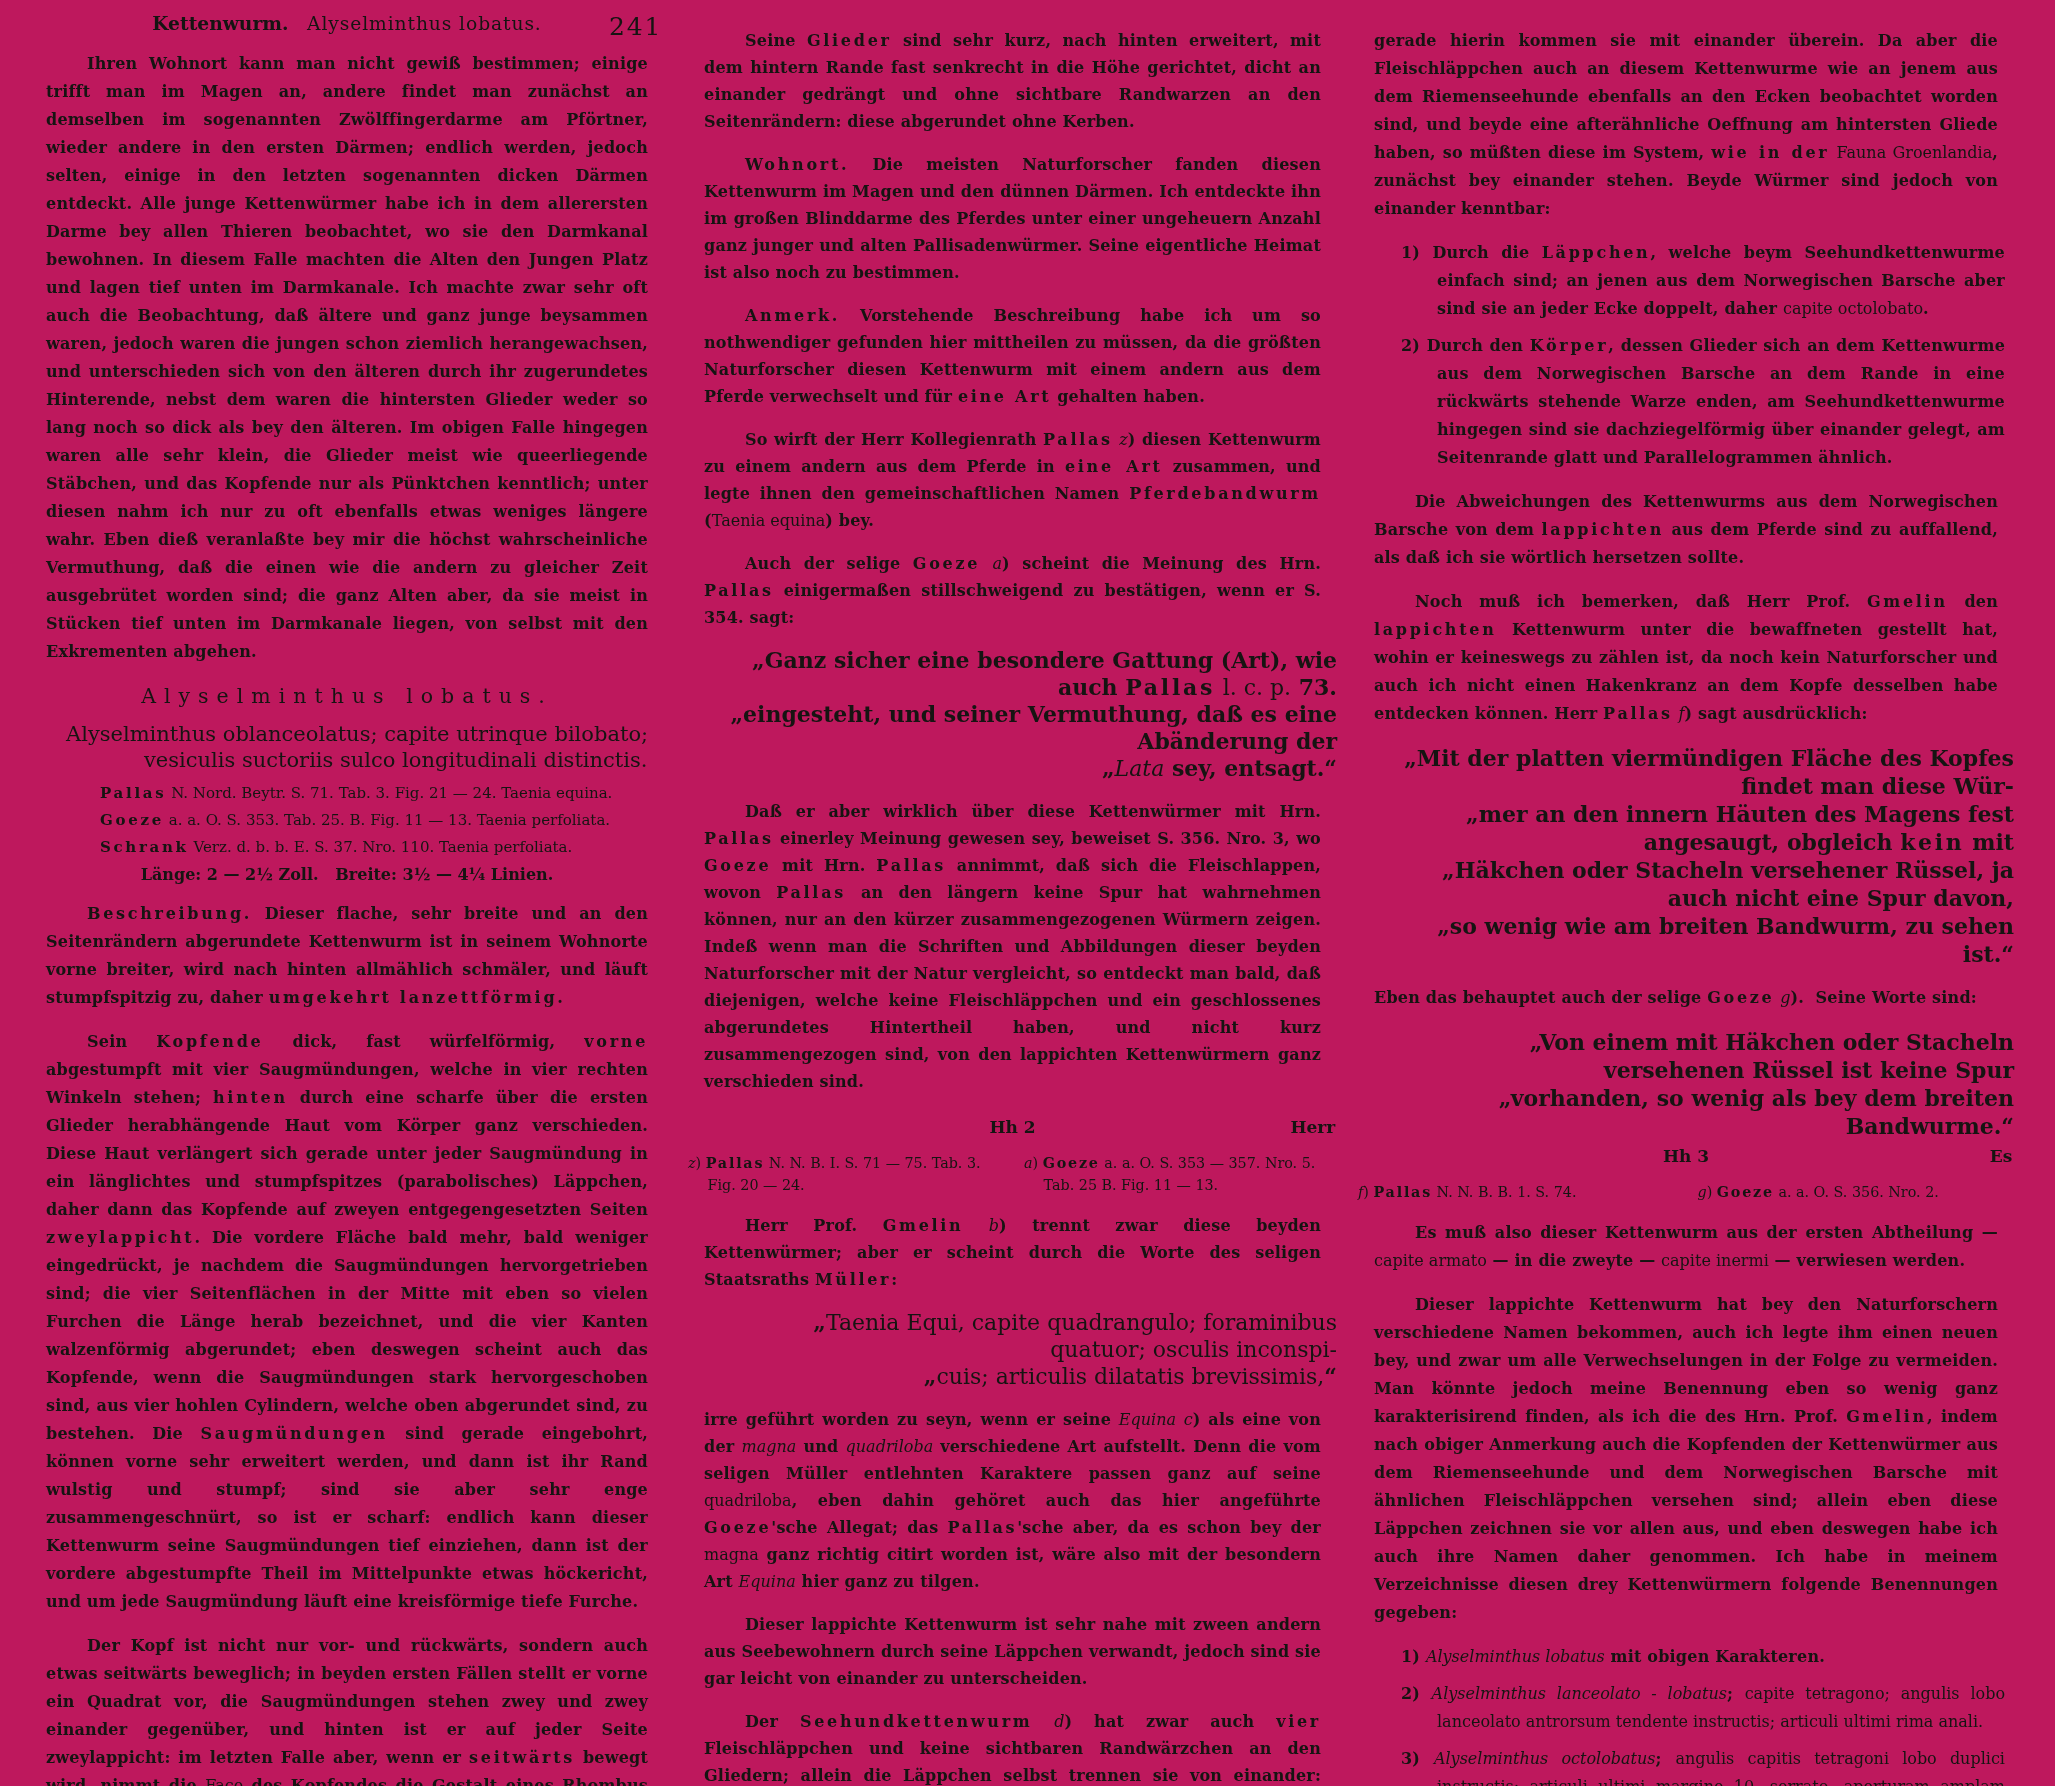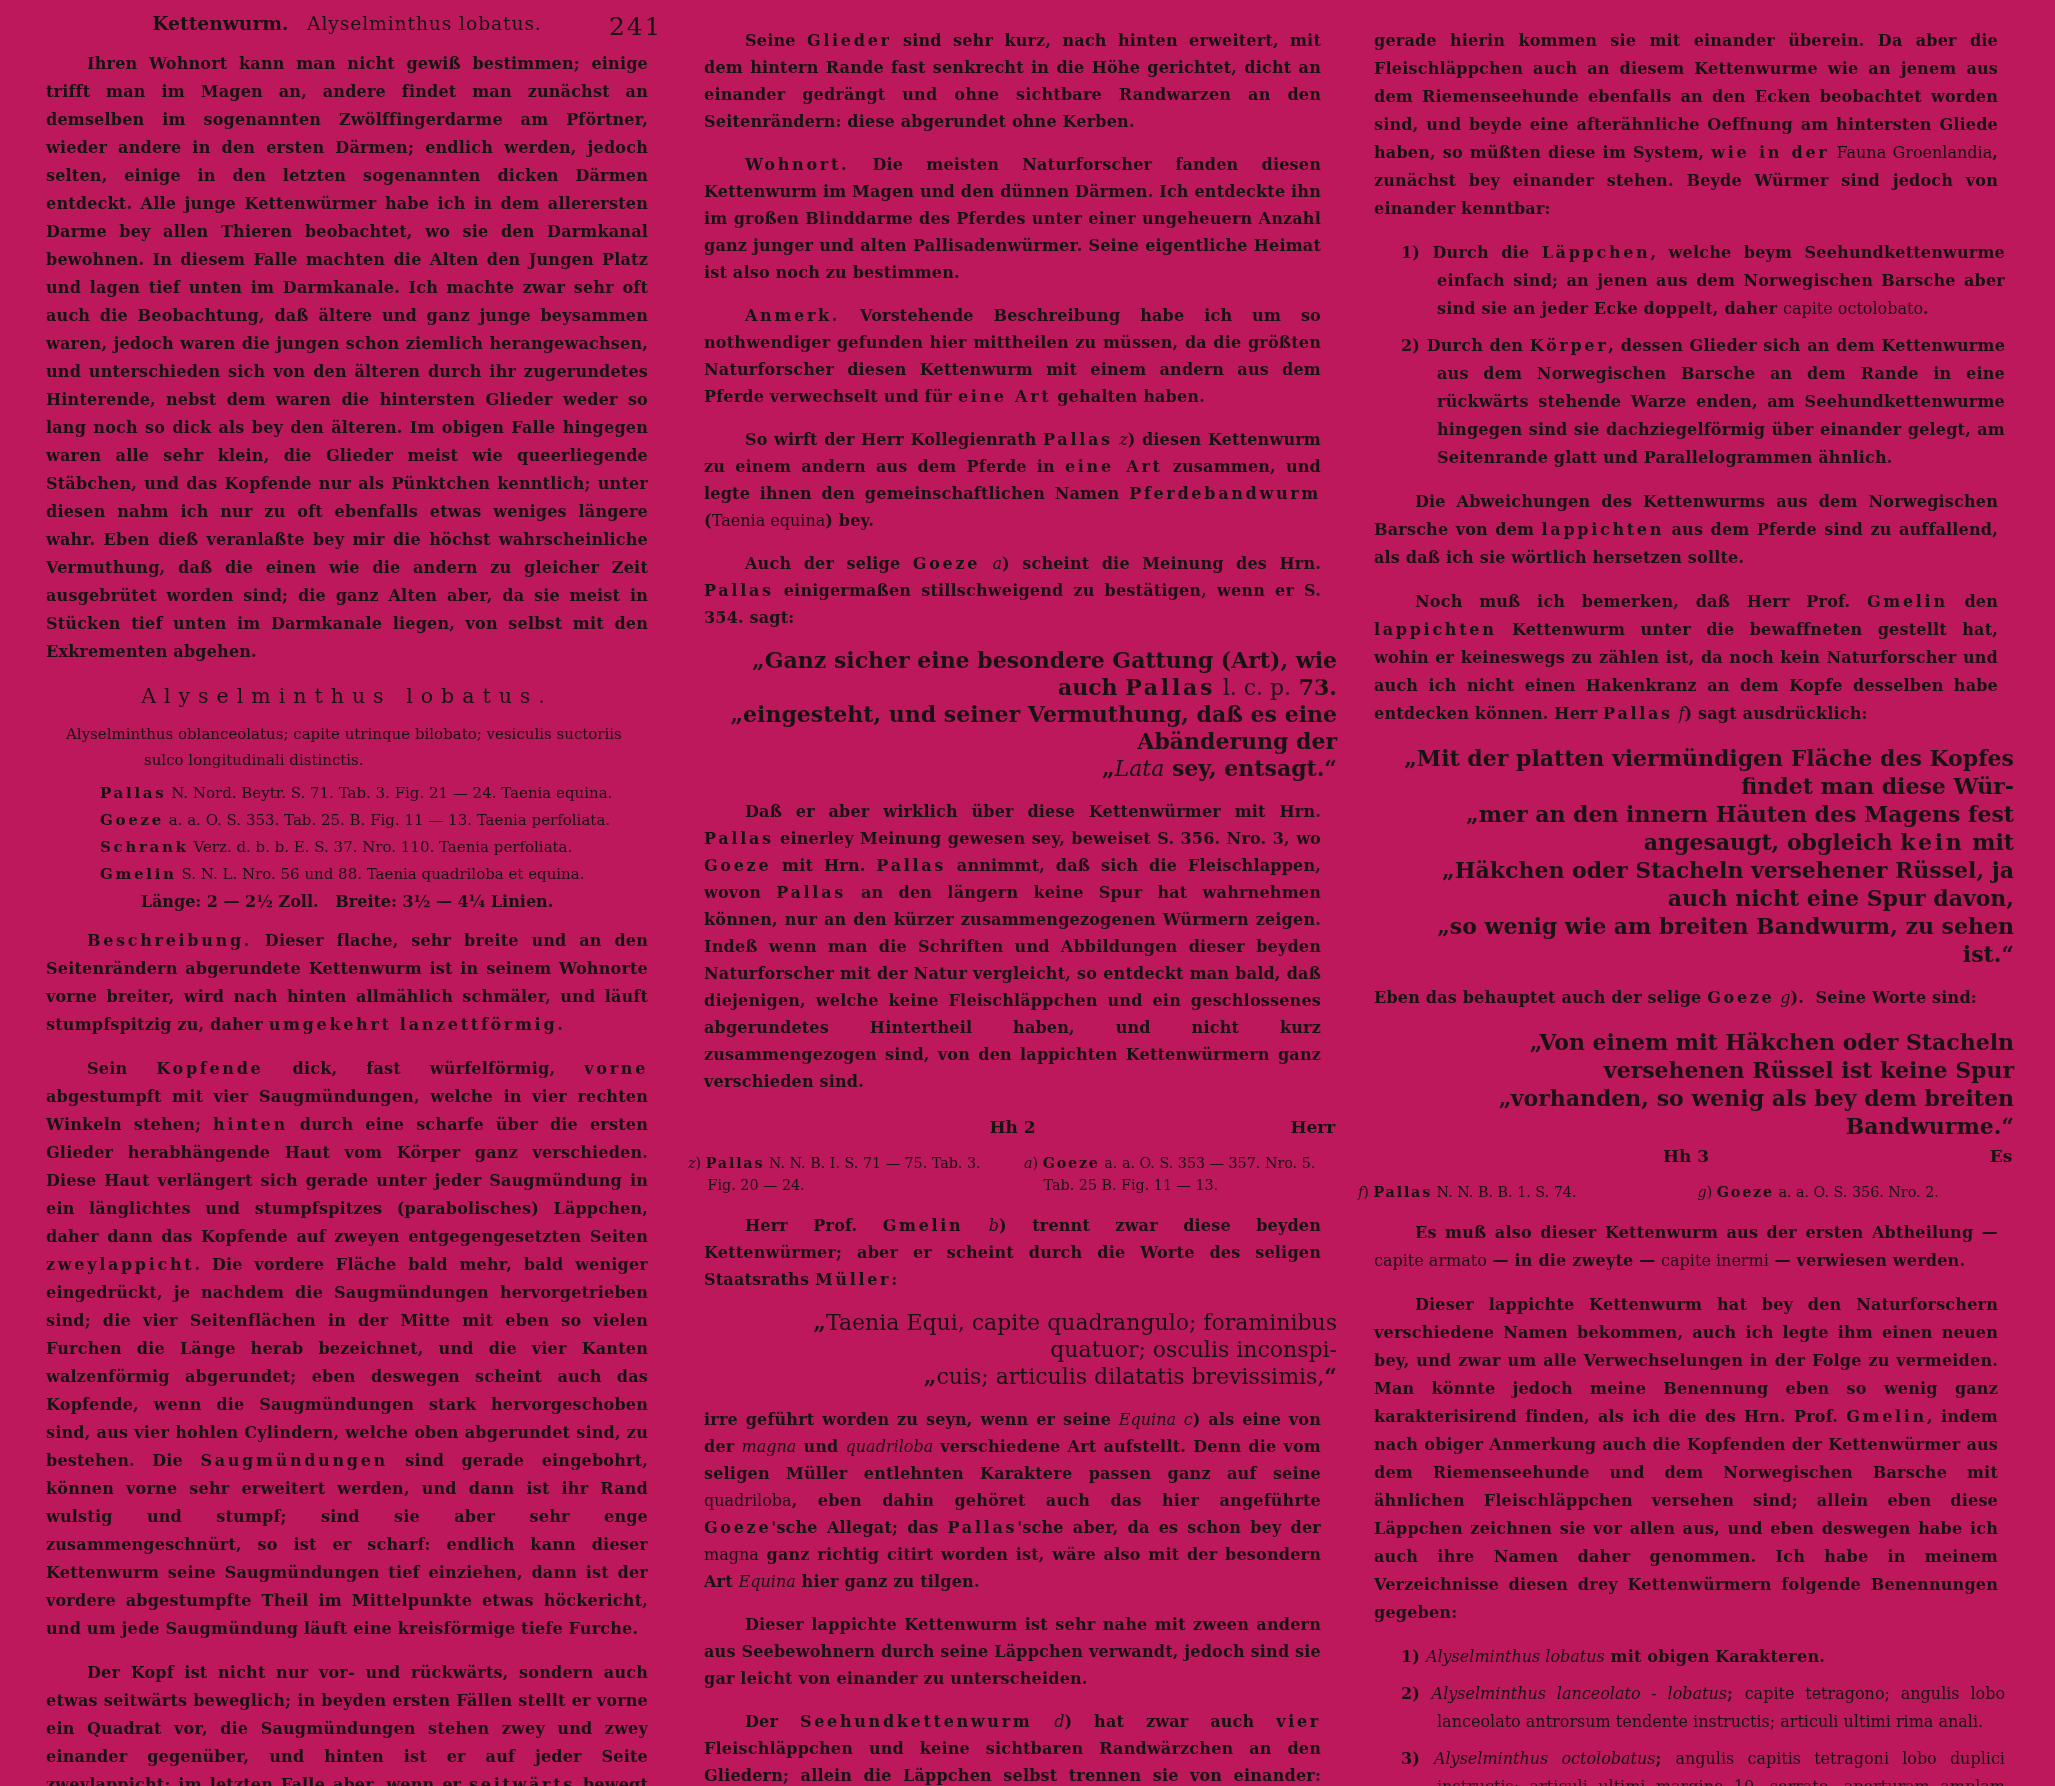--- a/index.html
+++ b/index.html
@@ -37,21 +37,21 @@
   .pagenum{position:absolute;right:1.8px;top:0;font-weight:normal;font-size:25px;letter-spacing:1.8px;}
 
   .spec-head{
     margin:18px 0 12.5px 0;
     text-align:center;
     font-size:20.5px;font-weight:normal;
     letter-spacing:8px;
   }
   p.diagnosis{
     margin:0 0 7.1px 0;
-    font-size:15px;line-height:26px;font-weight:normal;
+    font-size:21px;line-height:26px;font-weight:normal;
     padding-left:114px;text-indent:-78px;
     text-align:left;
   }
   p.syn{
     margin:0;
     font-size:15px;line-height:27px;font-weight:normal;
     padding-left:116px;text-indent:-46px;
     text-align:left;
   }
   p.syn .sp{font-weight:bold;letter-spacing:2.7px;}
@@ -93,21 +93,20 @@
       <span class="rh-aq">Alyselminthus lobatus.</span>
       <span class="pagenum">241</span>
     </div>
     <p class="body ind">Ihren Wohnort kann man nicht gewiß bestimmen; einige trifft man im Magen an, andere findet man zunächst an demselben im sogenannten Zwölffingerdarme am Pförtner, wieder andere in den ersten Därmen; endlich werden, jedoch selten, einige in den letzten sogenannten dicken Därmen entdeckt. Alle junge Kettenwürmer habe ich in dem allerersten Darme bey allen Thieren beobachtet, wo sie den Darmkanal bewohnen. In diesem Falle machten die Alten den Jungen Platz und lagen tief unten im Darmkanale. Ich machte zwar sehr oft auch die Beobachtung, daß ältere und ganz junge beysammen waren, jedoch waren die jungen schon ziemlich herangewachsen, und unterschieden sich von den älteren durch ihr zugerundetes Hinterende, nebst dem waren die hintersten Glieder weder so lang noch so dick als bey den älteren. Im obigen Falle hingegen waren alle sehr klein, die Glieder meist wie queerliegende Stäbchen, und das Kopfende nur als Pünktchen kenntlich; unter diesen nahm ich nur zu oft ebenfalls etwas weniges längere wahr. Eben dieß veranlaßte bey mir die höchst wahrscheinliche Vermuthung, daß die einen wie die andern zu gleicher Zeit ausgebrütet worden sind; die ganz Alten aber, da sie meist in Stücken tief unten im Darmkanale liegen, von selbst mit den Exkrementen abgehen.</p>
     <h2 class="spec-head">Alyselminthus lobatus.</h2>
     <p class="diagnosis"><span class="aq">Alyselminthus oblanceolatus; capite utrinque bilobato; vesiculis suctoriis sulco longitudinali distinctis.</span></p>
     <div class="synonymy">
       <p class="syn"><span class="sp">Pallas</span> N. Nord. Beytr. S. 71. Tab. 3. Fig. 21 — 24. <span class="aq">Taenia equina.</span></p>
       <p class="syn"><span class="sp">Goeze</span> a. a. O. S. 353. Tab. 25. B. Fig. 11 — 13. <span class="aq">Taenia perfoliata.</span></p>
       <p class="syn"><span class="sp">Schrank</span> Verz. d. b. b. E. S. 37. Nro. 110. <span class="aq">Taenia perfoliata.</span></p>
-      <p class="syn"><span class="sp">Gmelin</span> S. N. L. Nro. 56 und 88. <span class="aq">Taenia quadriloba et equina.</span></p>
     </div>
     <p class="sizeline">Länge: 2 — 2½ Zoll.&nbsp;&nbsp;&nbsp;Breite: 3½ — 4¼ Linien.</p>
     <p class="body ind"><span class="sp">Beschreibung.</span> Dieser flache, sehr breite und an den Seitenrändern abgerundete Kettenwurm ist in seinem Wohnorte vorne breiter, wird nach hinten allmählich schmäler, und läuft stumpfspitzig zu, daher <span class="sp">umgekehrt lanzettförmig</span>.</p>
     <p class="body ind">Sein <span class="sp">Kopfende</span> dick, fast würfelförmig, <span class="sp">vorne</span> abgestumpft mit vier Saugmündungen, welche in vier rechten Winkeln stehen; <span class="sp">hinten</span> durch eine scharfe über die ersten Glieder herabhängende Haut vom Körper ganz verschieden. Diese Haut verlängert sich gerade unter jeder Saugmündung in ein länglichtes und stumpfspitzes (parabolisches) Läppchen, daher dann das Kopfende auf zweyen entgegengesetzten Seiten <span class="sp">zweylappicht</span>. Die vordere Fläche bald mehr, bald weniger eingedrückt, je nachdem die Saugmündungen hervorgetrieben sind; die vier Seitenflächen in der Mitte mit eben so vielen Furchen die Länge herab bezeichnet, und die vier Kanten walzenförmig abgerundet; eben deswegen scheint auch das Kopfende, wenn die Saugmündungen stark hervorgeschoben sind, aus vier hohlen Cylindern, welche oben abgerundet sind, zu bestehen. Die <span class="sp">Saugmündungen</span> sind gerade eingebohrt, können vorne sehr erweitert werden, und dann ist ihr Rand wulstig und stumpf; sind sie aber sehr enge zusammengeschnürt, so ist er scharf: endlich kann dieser Kettenwurm seine Saugmündungen tief einziehen, dann ist der vordere abgestumpfte Theil im Mittelpunkte etwas höckericht, und um jede Saugmündung läuft eine kreisförmige tiefe Furche.</p>
     <p class="body ind">Der Kopf ist nicht nur vor- und rückwärts, sondern auch etwas seitwärts beweglich; in beyden ersten Fällen stellt er vorne ein Quadrat vor, die Saugmündungen stehen zwey und zwey einander gegenüber, und hinten ist er auf jeder Seite zweylappicht: im letzten Falle aber, wenn er <span class="sp">seitwärts</span> bewegt wird, nimmt die <span class="aq">Face</span> des Kopfendes die Gestalt eines Rhombus an, und dann sind die Saugmündungen, wenn der Kopf vor- oder rückwärts hängt, übers Kreuz gestellt, so daß an jeden Seitenrand eine, vor- und rückwärts aber die zwey übrigen gerade in die Mitte des Körpers gedreht sind. Die Läppchen selbst befinden sich auch in diesem Falle auf den beyden Seiten, jedoch etwas verschoben; denn da die Saugmündungen bey dieser erstbeschriebenen Seitenbewegung übers Kreuz zu stehen kommen, so folgen diesen in der Bewegung auch die , und werden den Seitenrändern ganz nahe gebracht.</p>
 
   </div>
 
   <div class="col" id="col2">
     <p class="body ind">Seine <span class="sp">Glieder</span> sind sehr kurz, nach hinten erweitert, mit dem hintern Rande fast senkrecht in die Höhe gerichtet, dicht an einander gedrängt und ohne sichtbare Randwarzen an den Seitenrändern: diese abgerundet ohne Kerben.</p>

